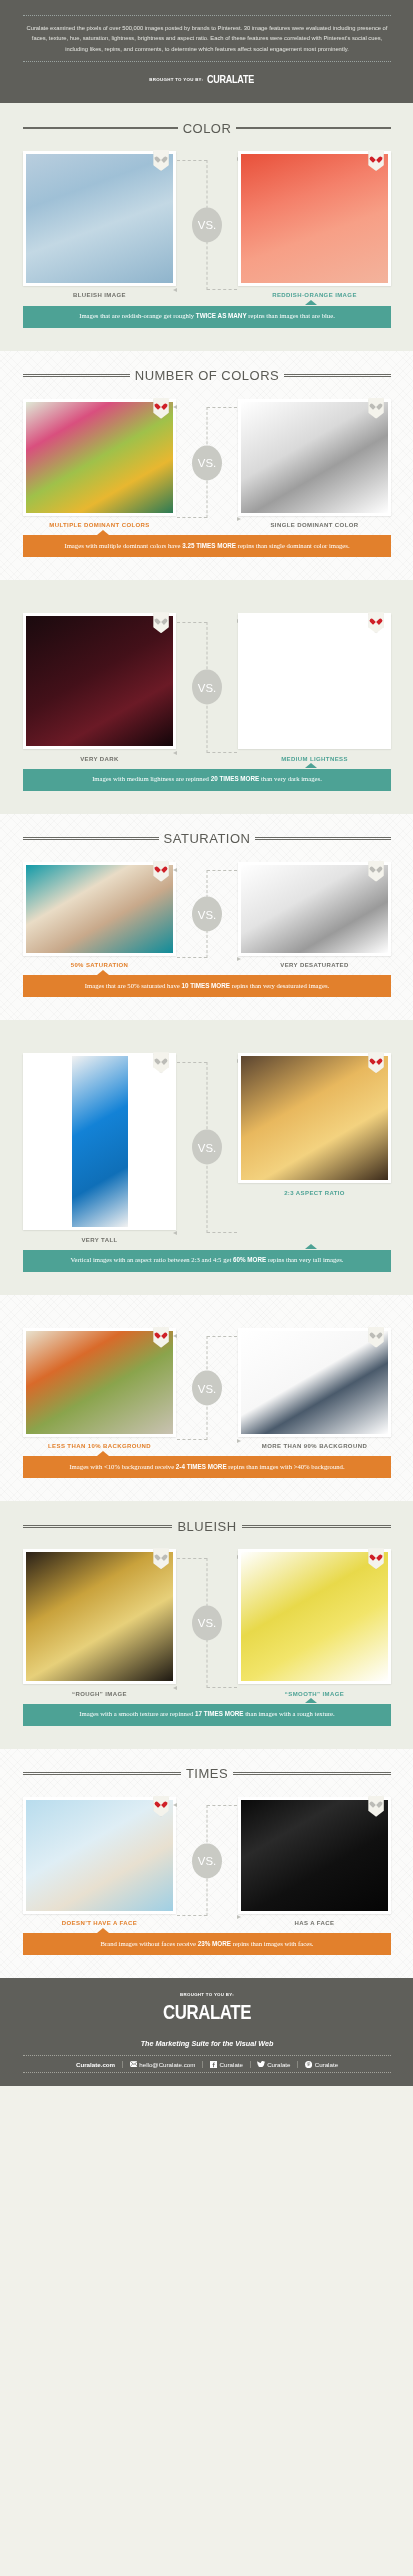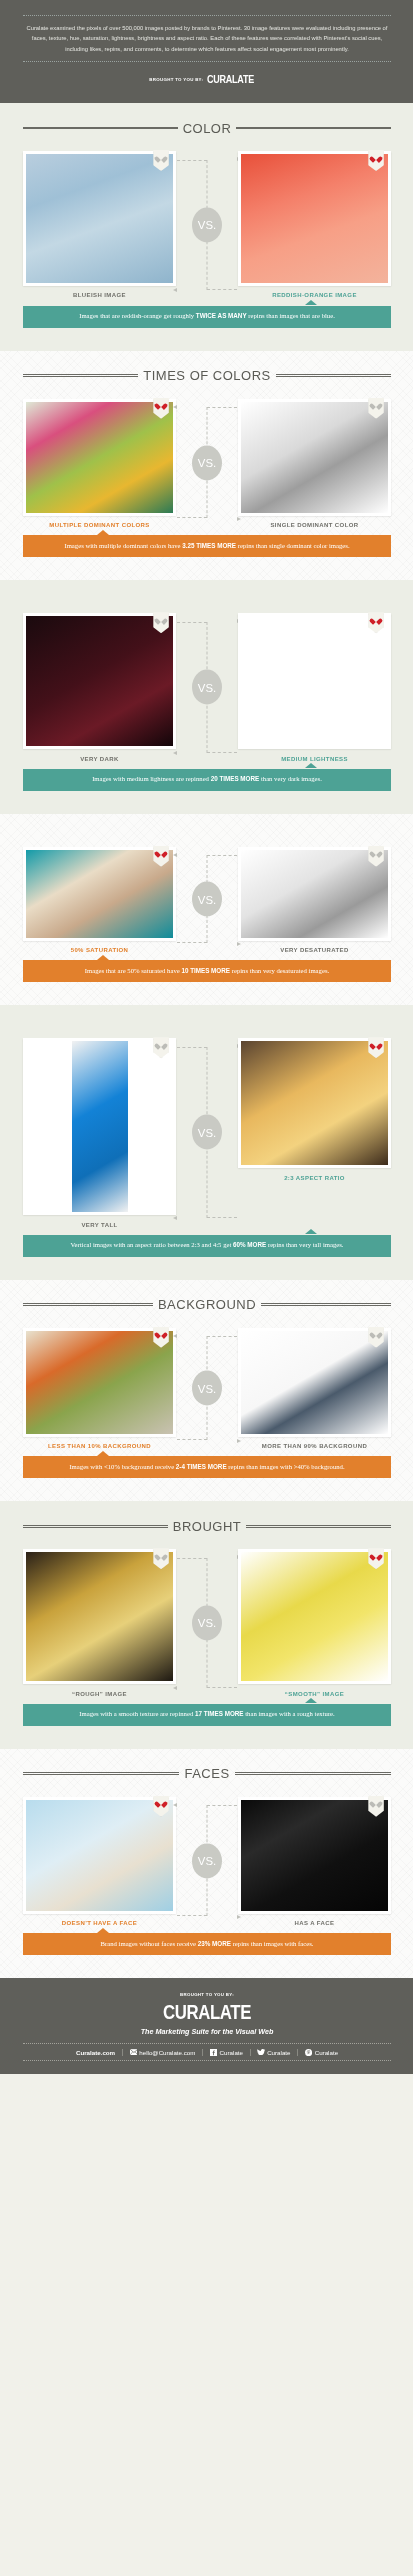--- a/index.html
+++ b/index.html
@@ -162,21 +162,21 @@
 
   
   .footer { background:#5f5f5a; padding:13.5px 23px 12.4px 23px; text-align:center; }
   .footer .brought-label { display:block; margin-bottom:3.1px; }
   .footer-wordmark {
     color:#fff; font-weight:bold; font-size:21px; letter-spacing:-0.5px;
     transform:scaleX(0.8); display:inline-block;
   }
   .tagline {
     color:#ffffff; font-style:italic; font-weight:bold; font-size:7.2px;
-    margin-top:3px; margin-bottom:7.2px;
+    margin-top:15px; margin-bottom:7.2px;
   }
   .footer-links {
     border-top:0.5px dotted #a3a39c; border-bottom:0.5px dotted #a3a39c;
     padding:4.7px 0; display:flex; align-items:center; justify-content:center;
     gap:0; color:#ffffff; font-size:6.2px;
   }
   .flink { display:flex; align-items:center; gap:2.6px; padding:0 6.7px; white-space:nowrap; }
   .flink + .flink { border-left:0.5px solid #8a8a83; }
   .flink.bold { font-weight:bold; }
   .fi { display:inline-block; width:7.2px; height:7.2px; position:relative; color:#fff; }
@@ -234,21 +234,21 @@
           </div>
         </div>
         <div class="banner-wrap">
           <div class="banner teal"><span class="banner-tip" style="right:20%;"></span><span>Images that are reddish-orange get roughly </span><b>TWICE AS MANY</b><span> repins than images that are blue.</span></div>
         </div>
         <div class="sec-pad-bottom"></div>
       </div>
       <div class="section bg-white">
         <div class="sec-head">
           <span class="sec-rule"></span>
-          <span class="sec-title">TIMES OF COLORS</span>
+          <span class="sec-title">NUMBER OF COLORS</span>
           <span class="sec-rule"></span>
         </div>
         <div class="compare">
           <div class="panel">
             <div class="card">
               <span class="ribbon">
                 <span class="heart red"></span>
               </span>
               <div class="photo" style="height:111px;background:linear-gradient(150deg,#dfe9d6 0%,#d94f7e 25%,#9fc14a 50%,#e8b730 72%,#2b7a55 100%);"></div>
             </div>
@@ -305,20 +305,25 @@
             </div>
             <div class="panel-label teal">MEDIUM LIGHTNESS</div>
           </div>
         </div>
         <div class="banner-wrap">
           <div class="banner teal"><span class="banner-tip" style="right:20%;"></span><span>Images with medium lightness are repinned </span><b>20 TIMES MORE</b><span> than very dark images.</span></div>
         </div>
         <div class="sec-pad-bottom"></div>
       </div>
       <div class="section bg-white">
+        <div class="sec-head">
+          <span class="sec-rule"></span>
+          <span class="sec-title">SATURATION</span>
+          <span class="sec-rule"></span>
+        </div>
         <div class="compare">
           <div class="panel">
             <div class="card">
               <span class="ribbon">
                 <span class="heart red"></span>
               </span>
               <div class="photo" style="height:88px;background:linear-gradient(150deg,#129aa8 0%,#e9dcc6 35%,#c8a98b 60%,#0f8c9a 100%);"></div>
             </div>
             <div class="panel-label orange">50% SATURATION</div>
           </div>
@@ -373,25 +378,20 @@
             </div>
             <div class="panel-label teal">2:3 ASPECT RATIO</div>
           </div>
         </div>
         <div class="banner-wrap">
           <div class="banner teal"><span class="banner-tip" style="right:20%;"></span><span>Vertical images with an aspect ratio between 2:3 and 4:5 get </span><b>60% MORE</b><span> repins than very tall images.</span></div>
         </div>
         <div class="sec-pad-bottom"></div>
       </div>
       <div class="section bg-white">
-        <div class="sec-head">
-          <span class="sec-rule"></span>
-          <span class="sec-title">BACKGROUND</span>
-          <span class="sec-rule"></span>
-        </div>
         <div class="compare">
           <div class="panel">
             <div class="card">
               <span class="ribbon">
                 <span class="heart red"></span>
               </span>
               <div class="photo" style="height:103px;background:linear-gradient(150deg,#e8e2cf 0%,#d96a2a 30%,#8aa44c 55%,#c9c2b2 100%);"></div>
             </div>
             <div class="panel-label orange">LESS THAN 10% BACKGROUND</div>
           </div>
@@ -414,21 +414,21 @@
           </div>
         </div>
         <div class="banner-wrap">
           <div class="banner orange"><span class="banner-tip" style="left:20%;"></span><span>Images with &lt;10% background receive </span><b>2-4 TIMES MORE</b><span> repins than images with &gt;40% background.</span></div>
         </div>
         <div class="sec-pad-bottom"></div>
       </div>
       <div class="section bg-light">
         <div class="sec-head">
           <span class="sec-rule"></span>
-          <span class="sec-title">BROUGHT</span>
+          <span class="sec-title">BLUEISH</span>
           <span class="sec-rule"></span>
         </div>
         <div class="compare">
           <div class="panel">
             <div class="card">
               <span class="ribbon">
                 <span class="heart grey"></span>
               </span>
               <div class="photo" style="height:129px;background:linear-gradient(150deg,#2a2118 0%,#c9a23c 35%,#e7d07a 60%,#1d1812 100%);"></div>
             </div>
@@ -453,21 +453,21 @@
           </div>
         </div>
         <div class="banner-wrap">
           <div class="banner teal"><span class="banner-tip" style="right:20%;"></span><span>Images with a smooth texture are repinned </span><b>17 TIMES MORE</b><span> than images with a rough texture.</span></div>
         </div>
         <div class="sec-pad-bottom"></div>
       </div>
       <div class="section bg-white">
         <div class="sec-head">
           <span class="sec-rule"></span>
-          <span class="sec-title">FACES</span>
+          <span class="sec-title">TIMES</span>
           <span class="sec-rule"></span>
         </div>
         <div class="compare">
           <div class="panel">
             <div class="card">
               <span class="ribbon">
                 <span class="heart red"></span>
               </span>
               <div class="photo" style="height:111px;background:linear-gradient(150deg,#b8dced 0%,#dfeef5 40%,#e8e0d0 65%,#9fcfe4 100%);"></div>
             </div>

